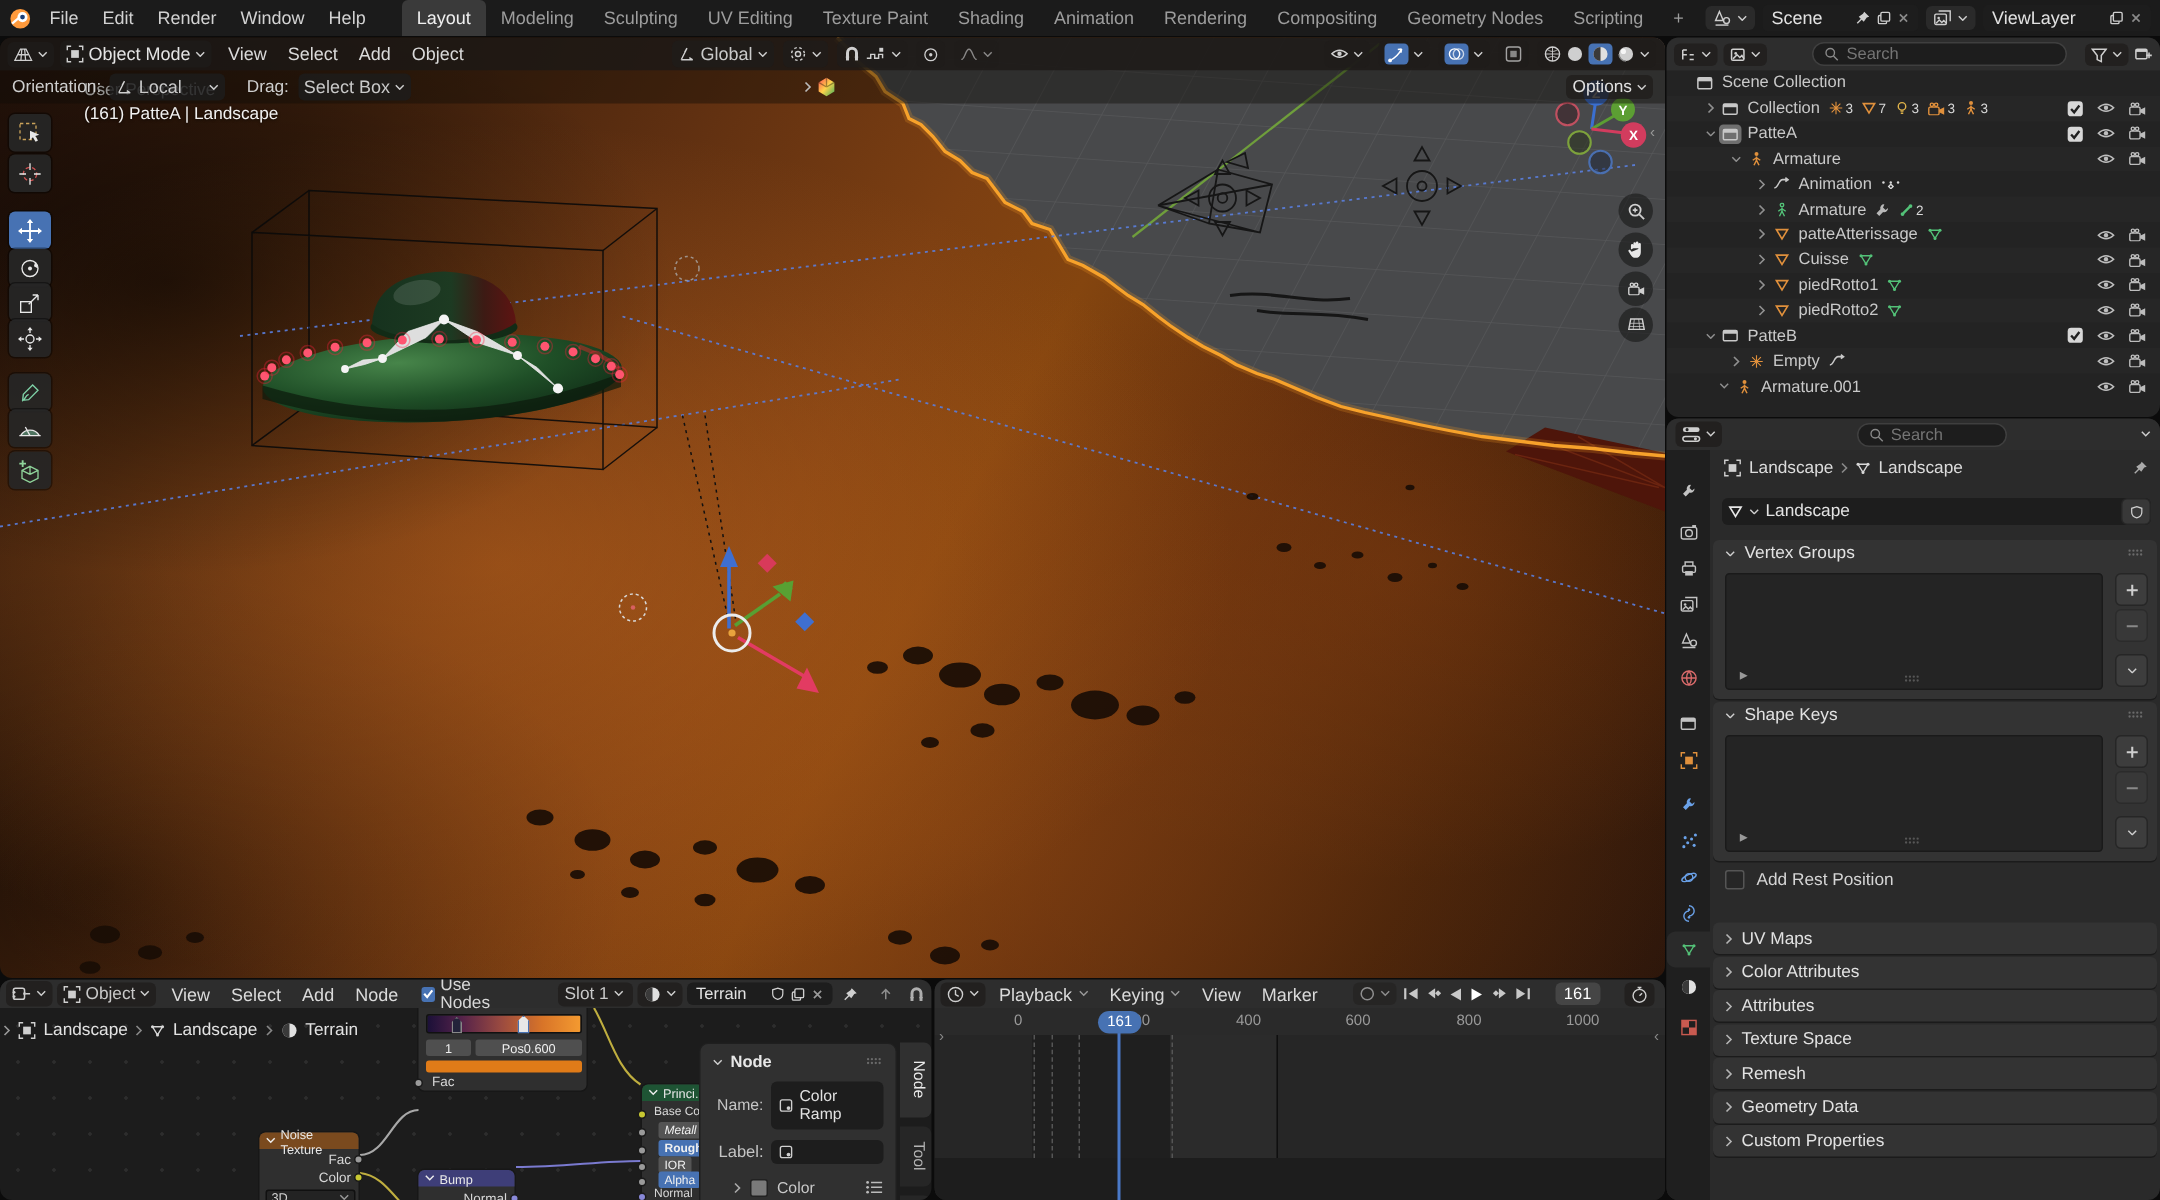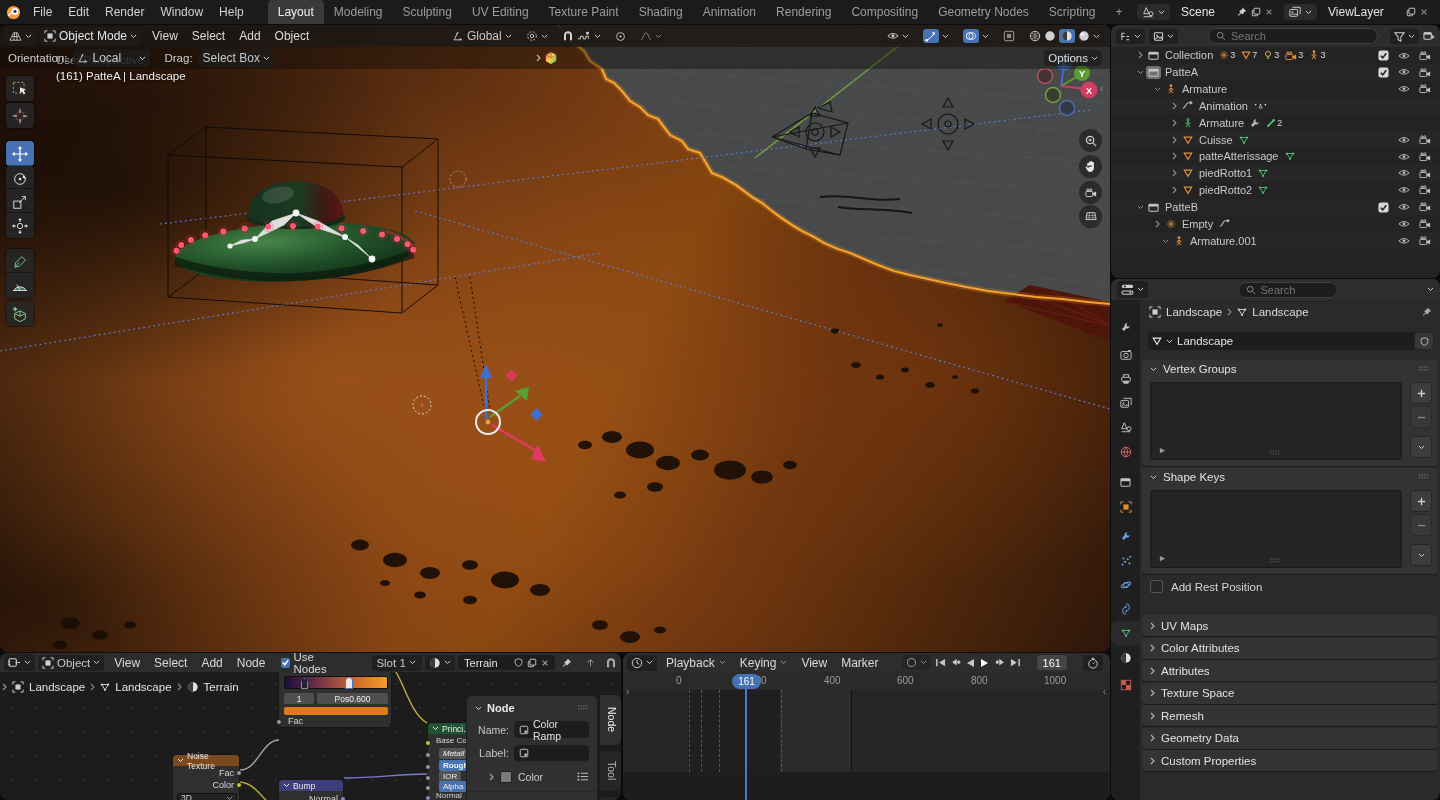--- a/index.html
+++ b/index.html
@@ -768,20 +768,31 @@
       </span>
     <span class="i">
         <svg viewBox="0 0 13 12" width="12" fill="none" stroke="currentColor" stroke-width="1.1">
           <rect x="1" y="3" width="8" height="7" rx="1"></rect>
           <rect x="1" y="3" width="8" height="2" fill="currentColor" stroke="none"></rect>
           <path d="M10.5 5.5v4M8.5 7.5h4"></path>
         </svg>
       </span>
   </div>
   <div id="outlrows">
+      <div class="orow" style="padding-left: 6px;">
+        <span class="oexp i"></span>
+        <span class="oic" style="color: rgb(200, 200, 200);">
+          <svg viewBox="0 0 12 12" width="11" fill="none" stroke="currentColor" stroke-width="1.1">
+            <rect x="1" y="2" width="10" height="8" rx="1"></rect>
+            <rect x="1" y="2" width="10" height="2.6" fill="currentColor" stroke="none"></rect>
+          </svg>
+        </span>
+        <span>Scene Collection</span>
+        <span class="otg"></span>
+      </div>
       <div class="orow" style="padding-left: 23px;">
         <span class="oexp i">
           <svg viewBox="0 0 5 8" width="5" fill="none" stroke="currentColor" stroke-width="1.1">
             <path d="M1 1l3 3-3 3"></path>
           </svg>
         </span>
         <span class="oic" style="color: rgb(200, 200, 200);">
           <svg viewBox="0 0 12 12" width="11" fill="none" stroke="currentColor" stroke-width="1.1">
             <rect x="1" y="2.5" width="10" height="7.5" rx="1"></rect>
             <rect x="1" y="2.5" width="10" height="2.4" fill="currentColor" stroke="none"></rect>
@@ -983,20 +994,60 @@
         <span class="oexp i">
           <svg viewBox="0 0 5 8" width="5" fill="none" stroke="currentColor" stroke-width="1.1">
             <path d="M1 1l3 3-3 3"></path>
           </svg>
         </span>
         <span class="oic" style="color: rgb(224, 144, 60);">
           <svg viewBox="0 0 12 12" width="10" fill="none" stroke="currentColor" stroke-width="1.1">
             <path d="M1.5 2.5h9L6 10z" stroke-width="1.3"></path>
           </svg>
         </span>
+        <span>patteAtterissage</span>
+        <span class="obadge">
+          <span class="i" style="color: rgb(83, 194, 120);">
+            <svg viewBox="0 0 12 12" width="10" fill="none" stroke="currentColor" stroke-width="1.1">
+              <path d="M2 3h8L6 9.5z"></path>
+              <circle cx="2" cy="3" r="1.2" fill="currentColor" stroke="none"></circle>
+              <circle cx="10" cy="3" r="1.2" fill="currentColor" stroke="none"></circle>
+              <circle cx="6" cy="9.5" r="1.2" fill="currentColor" stroke="none"></circle>
+            </svg>
+          </span>
+        </span>
+        <span class="otg">
+          <span class="i" style="width: 14px;"></span>
+          <span class="i" style="color: rgb(189, 189, 189);">
+            <svg viewBox="0 0 14 9" width="12" fill="none" stroke="currentColor" stroke-width="1.1">
+              <path d="M1 4.5Q7 -1 13 4.5 7 10 1 4.5z"></path>
+              <circle cx="7" cy="4.5" r="1.7" fill="currentColor" stroke="none"></circle>
+            </svg>
+          </span>
+          <span class="i" style="color: rgb(189, 189, 189);">
+            <svg viewBox="0 0 14 11" width="12" fill="none" stroke="currentColor" stroke-width="1.1">
+              <rect x="1" y="4" width="8" height="6" rx="1"></rect>
+              <path d="M9 6l4-2v6l-4-2z" fill="currentColor" stroke="none"></path>
+              <circle cx="3.4" cy="2.2" r="1.3"></circle>
+              <circle cx="6.7" cy="2.2" r="1.3"></circle>
+            </svg>
+          </span>
+        </span>
+      </div>
+      <div class="orow" style="padding-left: 57px;">
+        <span class="oexp i">
+          <svg viewBox="0 0 5 8" width="5" fill="none" stroke="currentColor" stroke-width="1.1">
+            <path d="M1 1l3 3-3 3"></path>
+          </svg>
+        </span>
+        <span class="oic" style="color: rgb(224, 144, 60);">
+          <svg viewBox="0 0 12 12" width="10" fill="none" stroke="currentColor" stroke-width="1.1">
+            <path d="M1.5 2.5h9L6 10z" stroke-width="1.3"></path>
+          </svg>
+        </span>
         <span>Cuisse</span>
         <span class="obadge">
           <span class="i" style="color: rgb(83, 194, 120);">
             <svg viewBox="0 0 12 12" width="10" fill="none" stroke="currentColor" stroke-width="1.1">
               <path d="M2 3h8L6 9.5z"></path>
               <circle cx="2" cy="3" r="1.2" fill="currentColor" stroke="none"></circle>
               <circle cx="10" cy="3" r="1.2" fill="currentColor" stroke="none"></circle>
               <circle cx="6" cy="9.5" r="1.2" fill="currentColor" stroke="none"></circle>
             </svg>
           </span>
@@ -1023,60 +1074,20 @@
         <span class="oexp i">
           <svg viewBox="0 0 5 8" width="5" fill="none" stroke="currentColor" stroke-width="1.1">
             <path d="M1 1l3 3-3 3"></path>
           </svg>
         </span>
         <span class="oic" style="color: rgb(224, 144, 60);">
           <svg viewBox="0 0 12 12" width="10" fill="none" stroke="currentColor" stroke-width="1.1">
             <path d="M1.5 2.5h9L6 10z" stroke-width="1.3"></path>
           </svg>
         </span>
-        <span>patteAtterissage</span>
-        <span class="obadge">
-          <span class="i" style="color: rgb(83, 194, 120);">
-            <svg viewBox="0 0 12 12" width="10" fill="none" stroke="currentColor" stroke-width="1.1">
-              <path d="M2 3h8L6 9.5z"></path>
-              <circle cx="2" cy="3" r="1.2" fill="currentColor" stroke="none"></circle>
-              <circle cx="10" cy="3" r="1.2" fill="currentColor" stroke="none"></circle>
-              <circle cx="6" cy="9.5" r="1.2" fill="currentColor" stroke="none"></circle>
-            </svg>
-          </span>
-        </span>
-        <span class="otg">
-          <span class="i" style="width: 14px;"></span>
-          <span class="i" style="color: rgb(189, 189, 189);">
-            <svg viewBox="0 0 14 9" width="12" fill="none" stroke="currentColor" stroke-width="1.1">
-              <path d="M1 4.5Q7 -1 13 4.5 7 10 1 4.5z"></path>
-              <circle cx="7" cy="4.5" r="1.7" fill="currentColor" stroke="none"></circle>
-            </svg>
-          </span>
-          <span class="i" style="color: rgb(189, 189, 189);">
-            <svg viewBox="0 0 14 11" width="12" fill="none" stroke="currentColor" stroke-width="1.1">
-              <rect x="1" y="4" width="8" height="6" rx="1"></rect>
-              <path d="M9 6l4-2v6l-4-2z" fill="currentColor" stroke="none"></path>
-              <circle cx="3.4" cy="2.2" r="1.3"></circle>
-              <circle cx="6.7" cy="2.2" r="1.3"></circle>
-            </svg>
-          </span>
-        </span>
-      </div>
-      <div class="orow" style="padding-left: 57px;">
-        <span class="oexp i">
-          <svg viewBox="0 0 5 8" width="5" fill="none" stroke="currentColor" stroke-width="1.1">
-            <path d="M1 1l3 3-3 3"></path>
-          </svg>
-        </span>
-        <span class="oic" style="color: rgb(224, 144, 60);">
-          <svg viewBox="0 0 12 12" width="10" fill="none" stroke="currentColor" stroke-width="1.1">
-            <path d="M1.5 2.5h9L6 10z" stroke-width="1.3"></path>
-          </svg>
-        </span>
         <span>piedRotto1</span>
         <span class="obadge">
           <span class="i" style="color: rgb(83, 194, 120);">
             <svg viewBox="0 0 12 12" width="10" fill="none" stroke="currentColor" stroke-width="1.1">
               <path d="M2 3h8L6 9.5z"></path>
               <circle cx="2" cy="3" r="1.2" fill="currentColor" stroke="none"></circle>
               <circle cx="10" cy="3" r="1.2" fill="currentColor" stroke="none"></circle>
               <circle cx="6" cy="9.5" r="1.2" fill="currentColor" stroke="none"></circle>
             </svg>
           </span>
@@ -1205,21 +1216,21 @@
           <span class="i" style="color: rgb(189, 189, 189);">
             <svg viewBox="0 0 14 11" width="12" fill="none" stroke="currentColor" stroke-width="1.1">
               <rect x="1" y="4" width="8" height="6" rx="1"></rect>
               <path d="M9 6l4-2v6l-4-2z" fill="currentColor" stroke="none"></path>
               <circle cx="3.4" cy="2.2" r="1.3"></circle>
               <circle cx="6.7" cy="2.2" r="1.3"></circle>
             </svg>
           </span>
         </span>
       </div>
-      <div class="orow" style="padding-left: 48px;">
+      <div class="orow" style="padding-left: 32px;">
         <span class="oexp i">
           <svg viewBox="0 0 8 5" width="7" fill="none" stroke="currentColor" stroke-width="1.1">
             <path d="M1 1l3 3 3-3"></path>
           </svg>
         </span>
         <span class="oic" style="color: rgb(224, 144, 60);">
           <svg viewBox="0 0 12 12" width="10" fill="none" stroke="currentColor" stroke-width="1.1">
             <circle cx="6" cy="2" r="1.6" fill="currentColor" stroke="none"></circle>
             <path d="M6 4v3M6 5L3 7M6 5l3 2M6 7l-2 4M6 7l2 4" stroke-width="1.2"></path>
           </svg>
@@ -1906,21 +1917,21 @@
               <circle cx="11" cy="1.3" r=".9"></circle>
               <circle cx="2" cy="4.3" r=".9"></circle>
               <circle cx="5" cy="4.3" r=".9"></circle>
               <circle cx="8" cy="4.3" r=".9"></circle>
               <circle cx="11" cy="4.3" r=".9"></circle>
             </svg>
           </span>
         </div>
       <div style="display:flex;align-items:center;gap:5px;padding:5px 8px 0">
         <span style="width:34px;text-align:right;color:#c5c5c5;font-size:10.5px">Name:</span>
-        <span class="field" style="flex:1;height:17px;padding:0 5px">
+        <span class="field" style="flex:1;height:32px;padding:0 5px">
             <span class="i">
               <svg viewBox="0 0 12 12" width="10" fill="none" stroke="currentColor" stroke-width="1.1">
                 <rect x="1.5" y="1.5" width="9" height="9" rx="1.5"></rect>
                 <circle cx="8" cy="8" r="1.5" fill="currentColor" stroke="none"></circle>
               </svg>
             </span>
             <span style="font-size:10.5px">Color Ramp</span>
           </span>
       </div>
       <div style="display:flex;align-items:center;gap:5px;padding:7px 8px 0">

